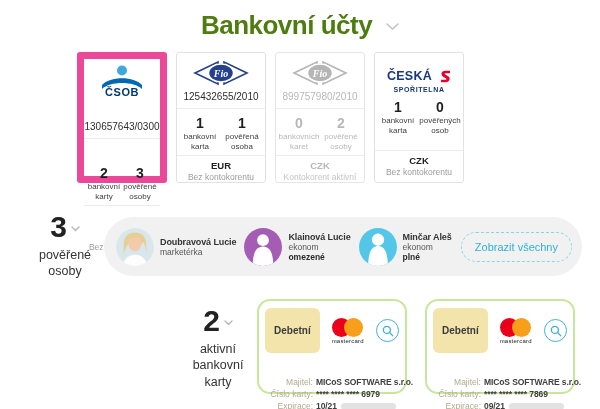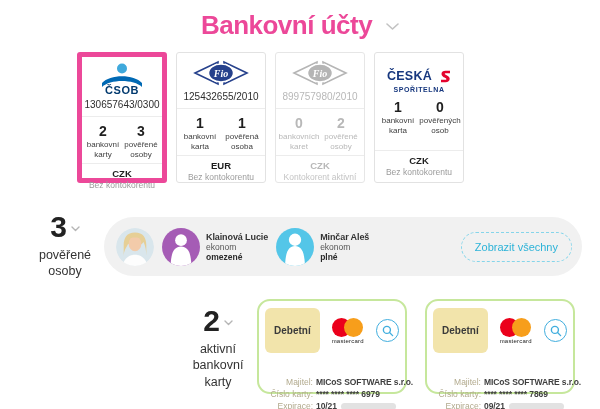--- a/index.html
+++ b/index.html
@@ -3,27 +3,27 @@
 <meta charset="utf-8">
 <style>
   * { margin:0; padding:0; box-sizing:border-box; }
   html,body { width:600px; height:409px; background:#fff; overflow:hidden;
     font-family:"Liberation Sans", sans-serif; }
   body { position:relative; }
 
   
   .header { position:absolute; top:10px; left:0; width:600px; text-align:center; }
   .header-inner { display:inline-flex; align-items:center; gap:14px; }
-  .title { font-size:26px; font-weight:bold; color:#ec4899; letter-spacing:-0.5px; }
+  .title { font-size:26px; font-weight:bold; color:#4d7c0f; letter-spacing:-0.5px; }
 
   
   .accounts-row { position:absolute; left:77px; top:52px; display:flex; gap:9px; }
   .account-card { width:90px; height:131px; background:#fff; border:1px solid #e2e2e2;
     border-radius:3px; display:flex; flex-direction:column; cursor:pointer; }
-  .account-card.selected { border:5px solid #ec4899; }
+  .account-card.selected { border:7px solid #ec4899;gap:20px; }
   .acc-logo { height:40px; display:flex; align-items:flex-end; justify-content:center; padding-top:6px; }
   .acc-number { font-size:10px; text-align:center; color:#2e2e2e; padding:4px 0 6px;
     border-bottom:1px solid #ececec; }
   .acc-stats { display:flex; flex:1; padding:6px 2px 2px; border-bottom:1px solid #ececec; }
   .stat { flex:1; text-align:center; }
   .stat-count { font-weight:bold; font-size:14px; color:#1f1f1f; }
   .stat-label { font-size:8px; color:#3d3d3d; line-height:1.3; margin-top:1px; }
   .acc-footer { padding:4px 2px 5px; text-align:center; }
   .acc-currency { font-size:9.5px; font-weight:bold; color:#1f1f1f; }
   .acc-status { font-size:8.5px; color:#9b9b9b; margin-top:1px; }
@@ -227,20 +227,24 @@
   <div class="person">
     <div class="avatar">
       <svg width="38" height="38" viewBox="0 0 42 42">
         <circle cx="21" cy="21" r="21" fill="#d9e6ec"></circle>
         <path d="M21 5 C12 5 8.5 11 8.5 19 L8.5 32 C8.5 25 11 22.5 13.5 17.5 C16.5 21 27.5 21 30.5 15.5 C32.5 20 33.5 25 33.5 32 L33.5 19 C33.5 11 30 5 21 5 Z" fill="#e6cf96"></path>
         <ellipse cx="21" cy="17.5" rx="7" ry="8.2" fill="#f3cbaa"></ellipse>
         <path d="M7 42 C9 32.5 15.5 29.5 21 29.5 C26.5 29.5 33 32.5 35 42 Z" fill="#fdfdfd"></path>
         <path d="M13 14 C13 9 17 7.5 21 7.5 C25 7.5 29 9 29 14 C29 11 25 10.5 21 10.5 C17 10.5 13 11 13 14 Z" fill="#e6cf96"></path>
       </svg>
     </div>
+    <div>
+      <div class="p-name">Doubravová Lucie</div>
+      <div class="p-role">marketérka</div>
+    </div>
   </div>
 
   <div class="person">
     <div class="avatar" style="background:#a55cb5">
       <svg width="38" height="38" viewBox="0 0 42 42">
         <circle cx="21" cy="13.5" r="6.5" fill="#fff"></circle>
         <path d="M21 20.5 C13 21 10 27 9.5 42 L32.5 42 C32 27 29 21 21 20.5 Z" fill="#fff"></path>
       </svg>
     </div>
     <div>

